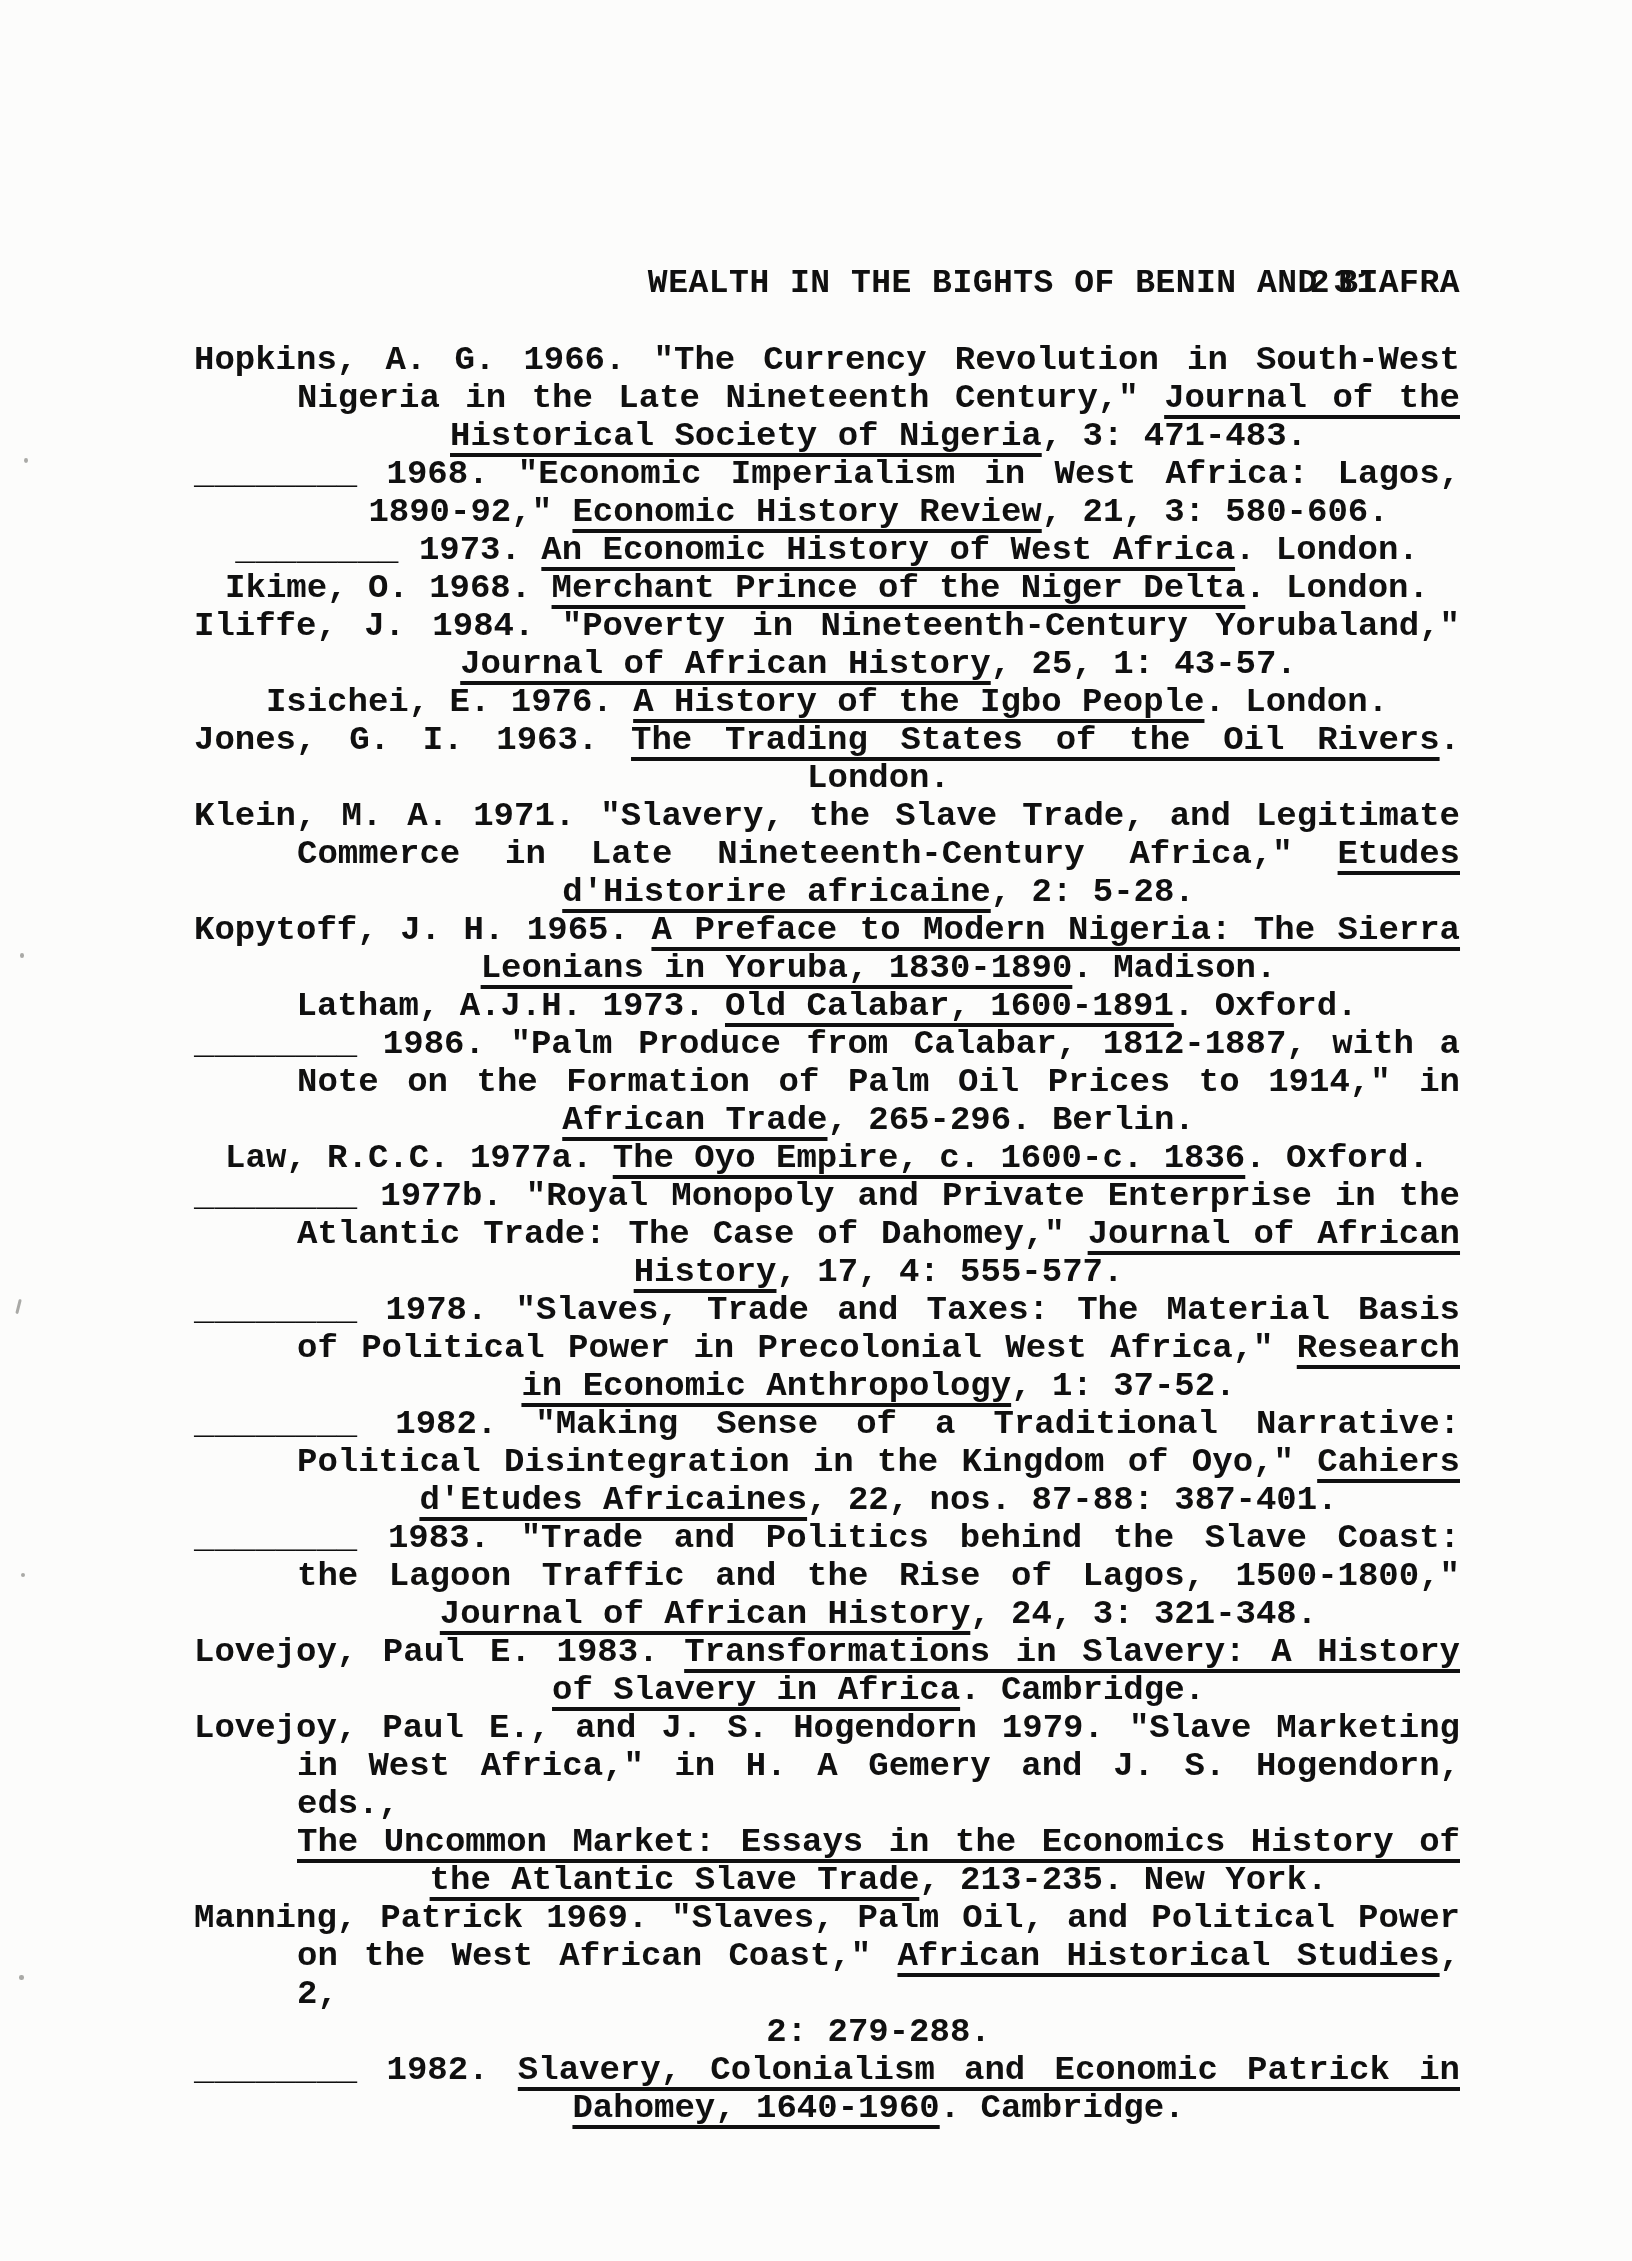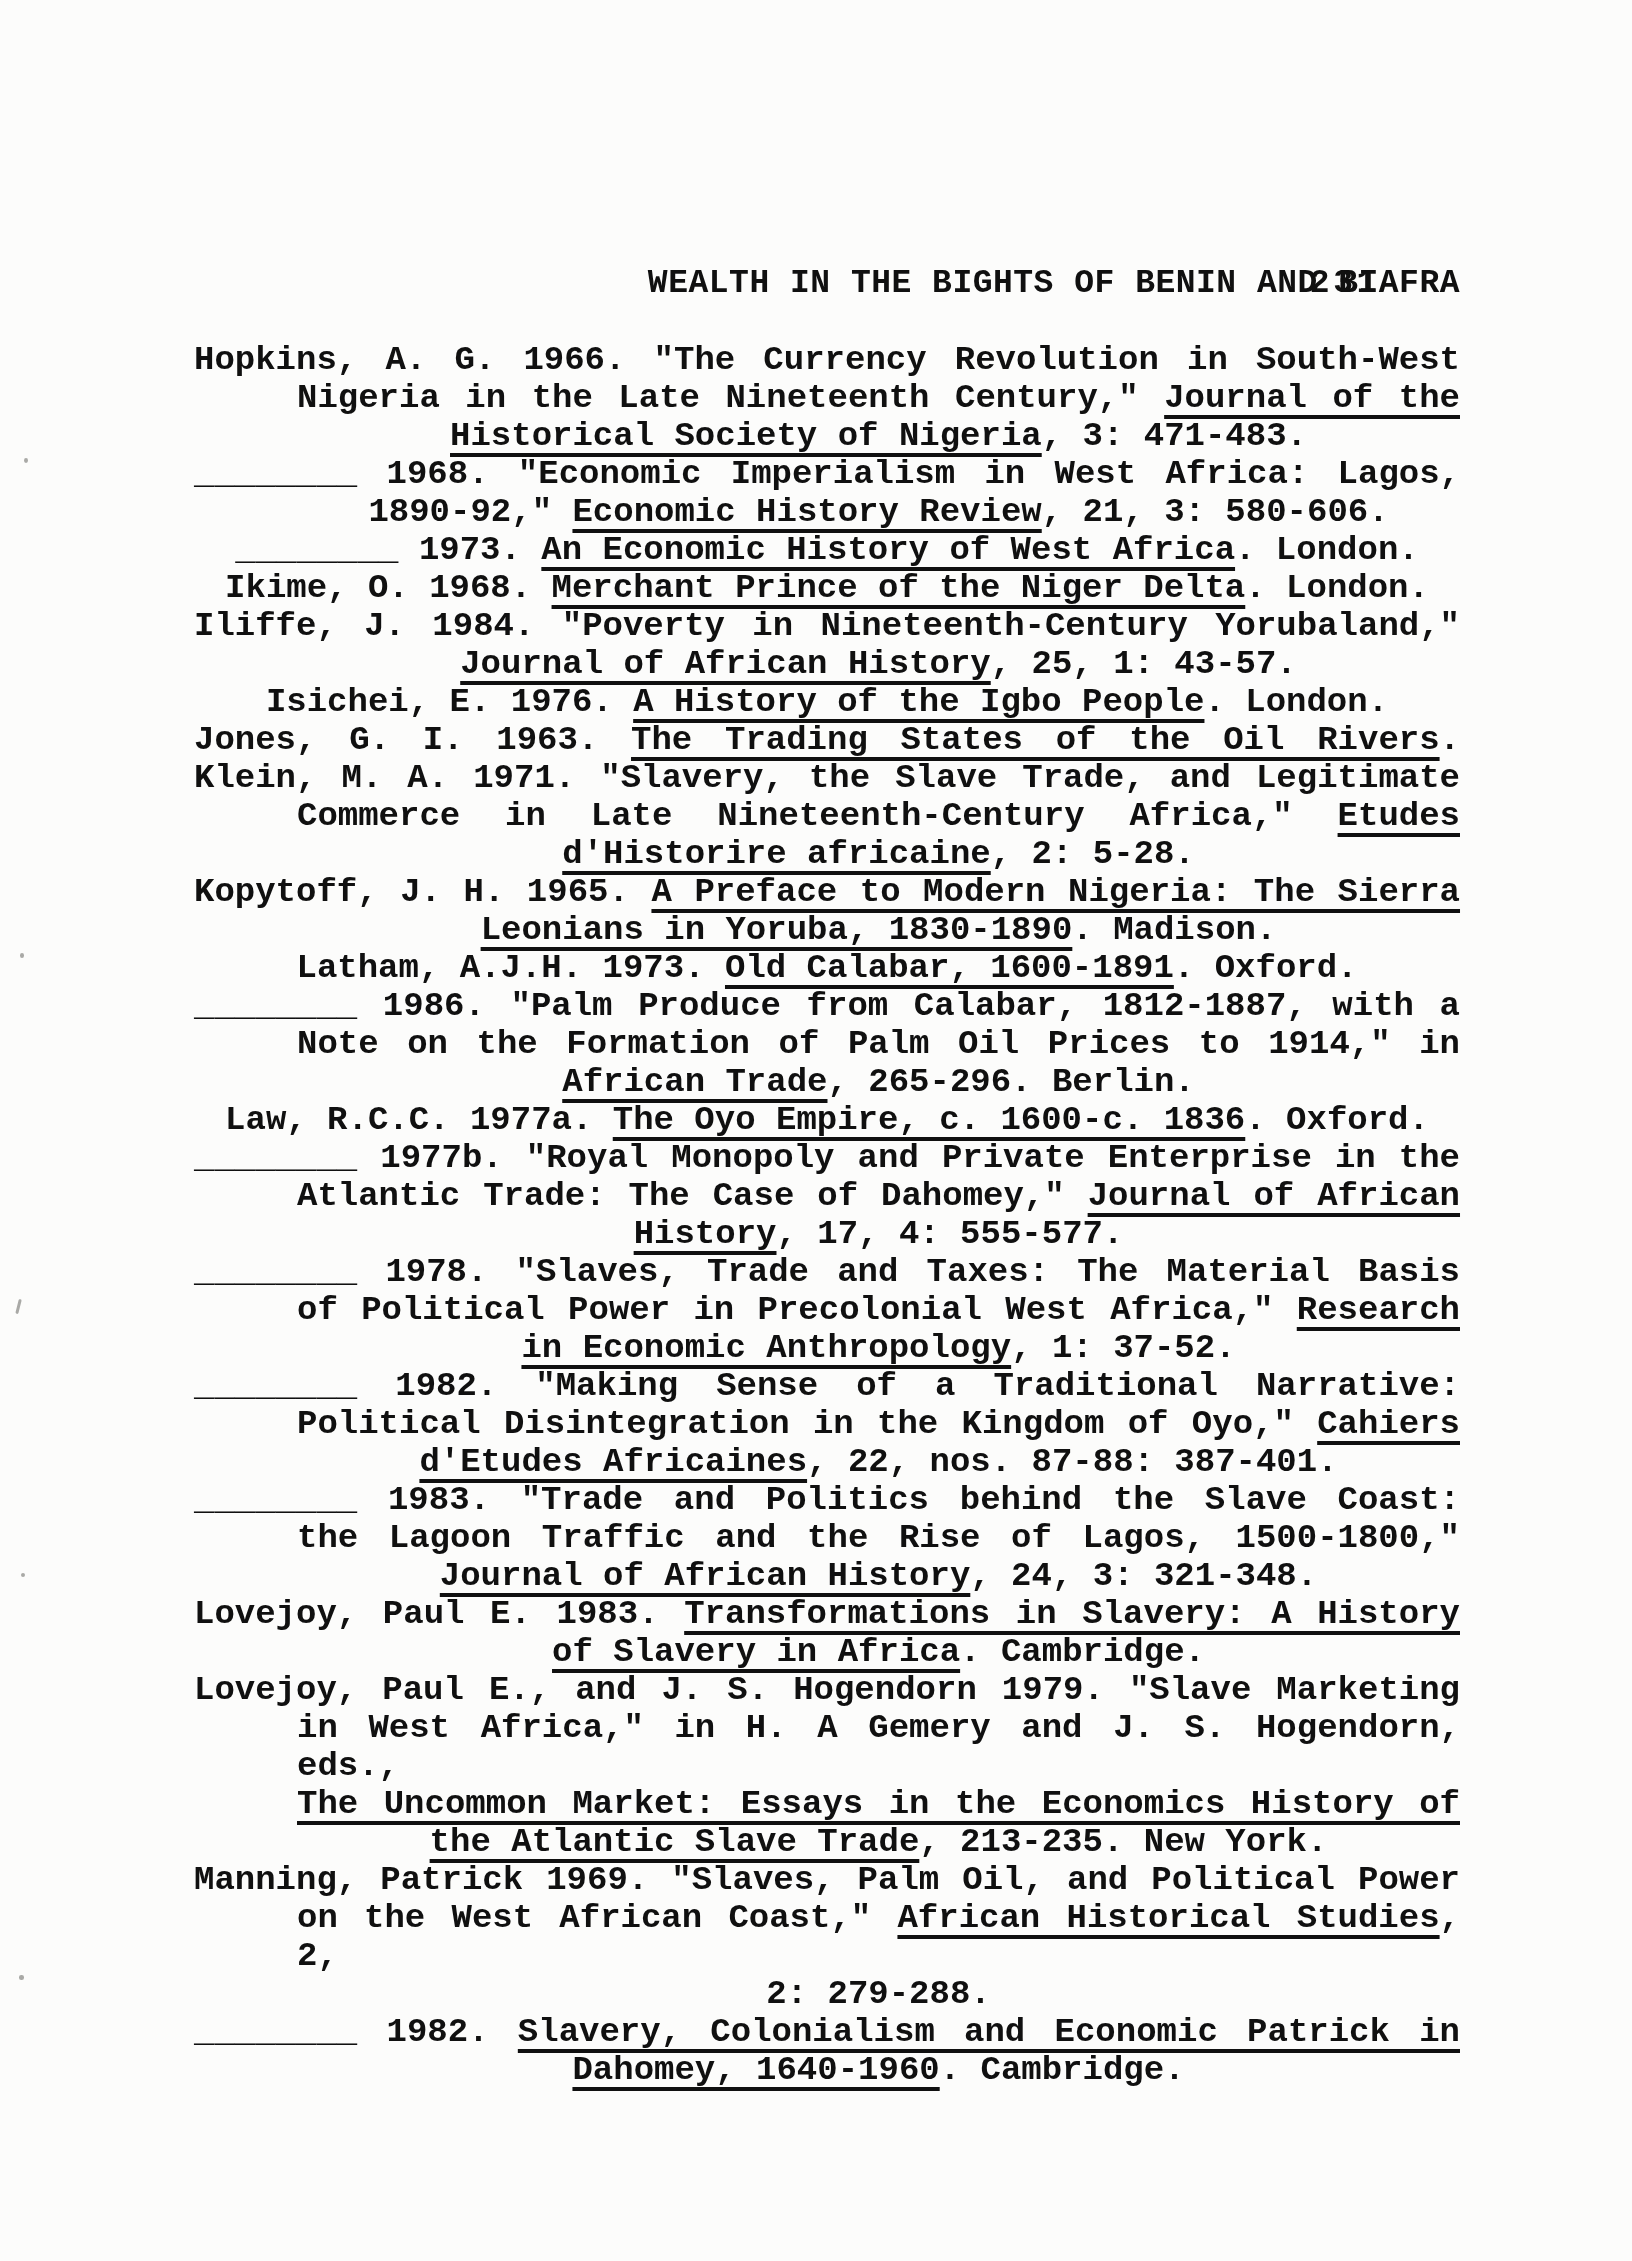--- a/index.html
+++ b/index.html
@@ -106,20 +106,21 @@
         </div>
         <div class="entry">
           <div class="line just"><span>Iliffe, J. 1984. "Poverty in Nineteenth-Century Yorubaland,"</span></div>
           <div class="line ind"><span class="u">Journal of African History</span><span>, 25, 1: 43-57.</span></div>
         </div>
         <div class="entry">
           <div class="line"><span>Isichei, E. 1976. </span><span class="u">A History of the Igbo People</span><span>. London.</span></div>
         </div>
         <div class="entry">
           <div class="line just"><span>Jones, G. I. 1963. </span><span class="u">The Trading States of the Oil Rivers</span><span>.</span></div>
+          <div class="line ind"><span>London.</span></div>
         </div>
         <div class="entry">
           <div class="line just"><span>Klein, M. A. 1971. "Slavery, the Slave Trade, and Legitimate</span></div>
           <div class="line ind just"><span>Commerce in Late Nineteenth-Century Africa," </span><span class="u">Etudes</span></div>
           <div class="line ind"><span class="u">d'Historire africaine</span><span>, 2: 5-28.</span></div>
         </div>
         <div class="entry">
           <div class="line just"><span>Kopytoff, J. H. 1965. </span><span class="u">A Preface to Modern Nigeria: The Sierra</span></div>
           <div class="line ind"><span class="u">Leonians in Yoruba, 1830-1890</span><span>. Madison.</span></div>
         </div>

